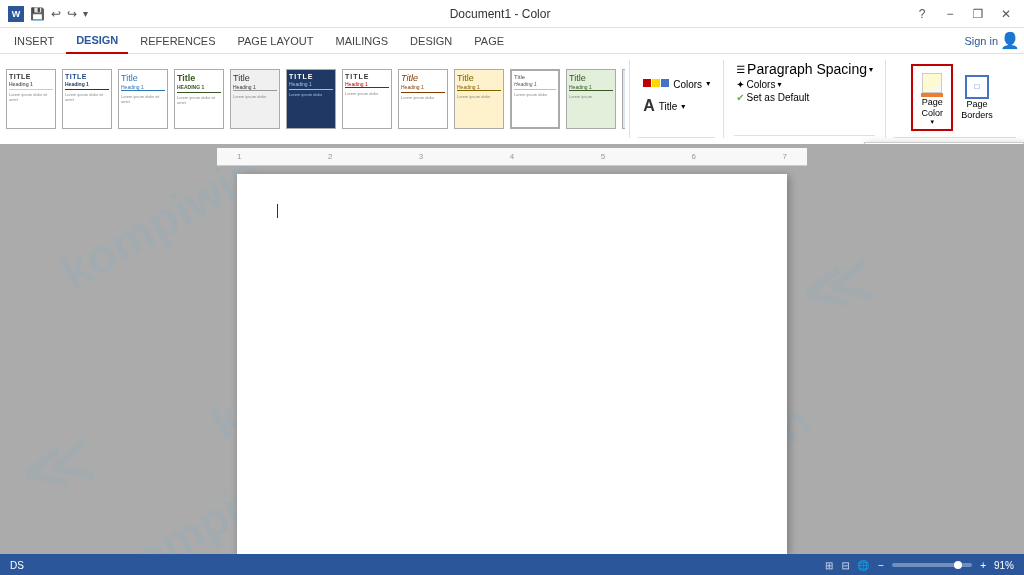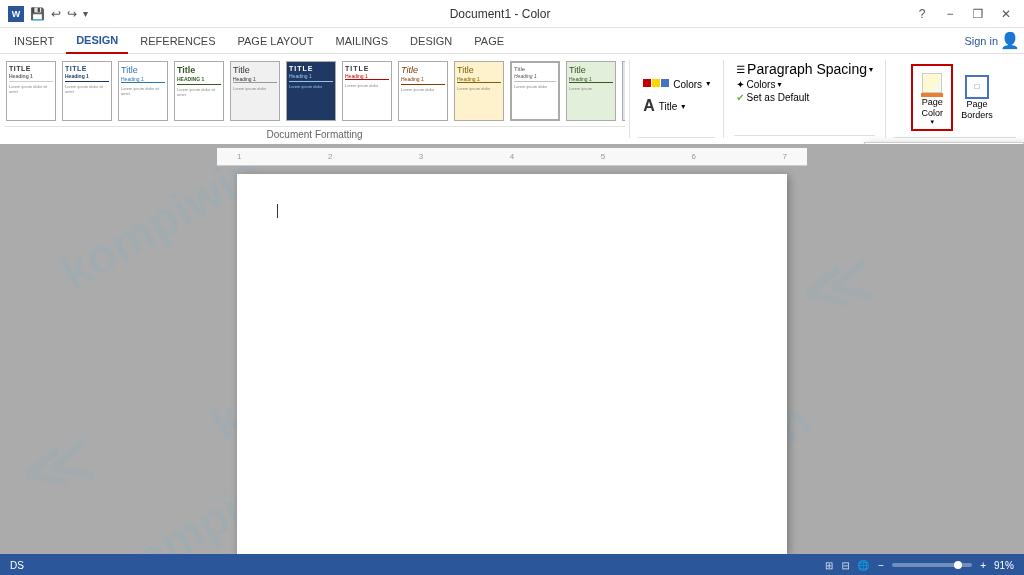--- a/index.html
+++ b/index.html
@@ -239,21 +239,20 @@
         </div>
         <div class="theme-item">
           <div class="theme-preview" style="border:1px solid #aaa;background:#dce6f1;">
             
             
             
           </div>
         </div>
 
       </div>
-      <div class="themes-label">Document Formatting</div>
     </div>
 
     <div class="ribbon-divider"></div>
     <div style="display:flex;flex-direction:column;align-items:stretch;padding:2px 4px;min-width:70px;">
       <div style="flex:1;display:flex;flex-direction:column;gap:2px;justify-content:center;">
         <div class="section-btn" style="flex-direction:row;gap:4px;align-items:flex-start;padding:2px 4px;">
           <div style="display:flex;gap:1px;">
             <div style="width:8px;height:8px;background:#c00000;"></div>
             <div style="width:8px;height:8px;background:#ffd700;"></div>
             <div style="width:8px;height:8px;background:#4472c4;"></div>

